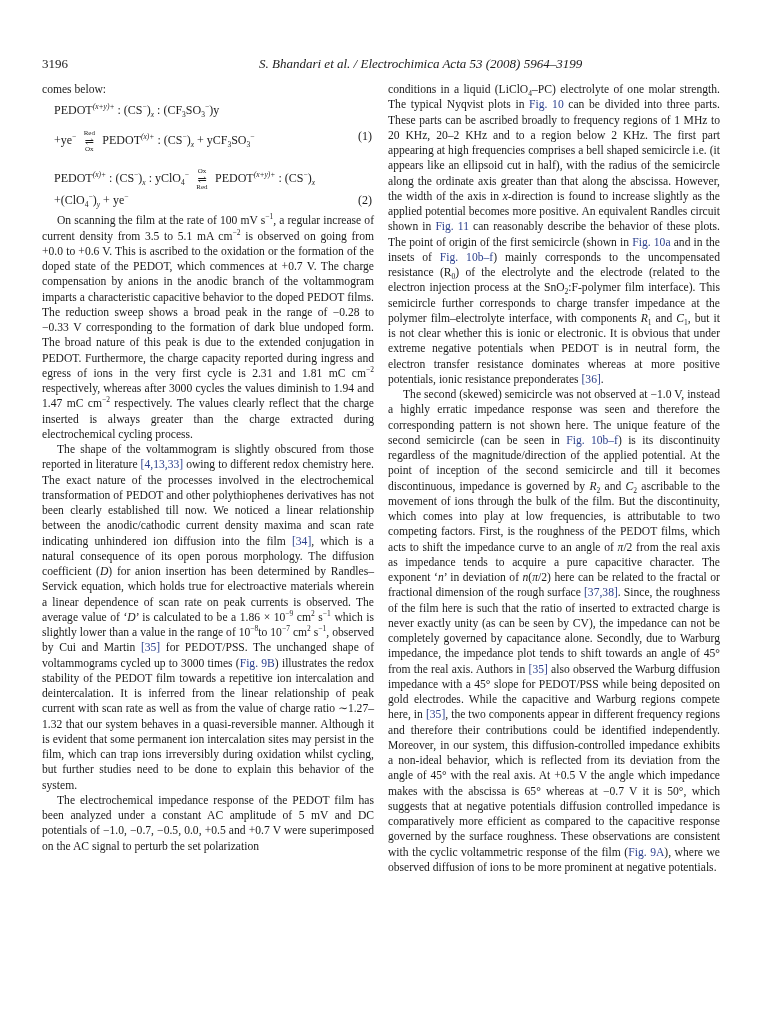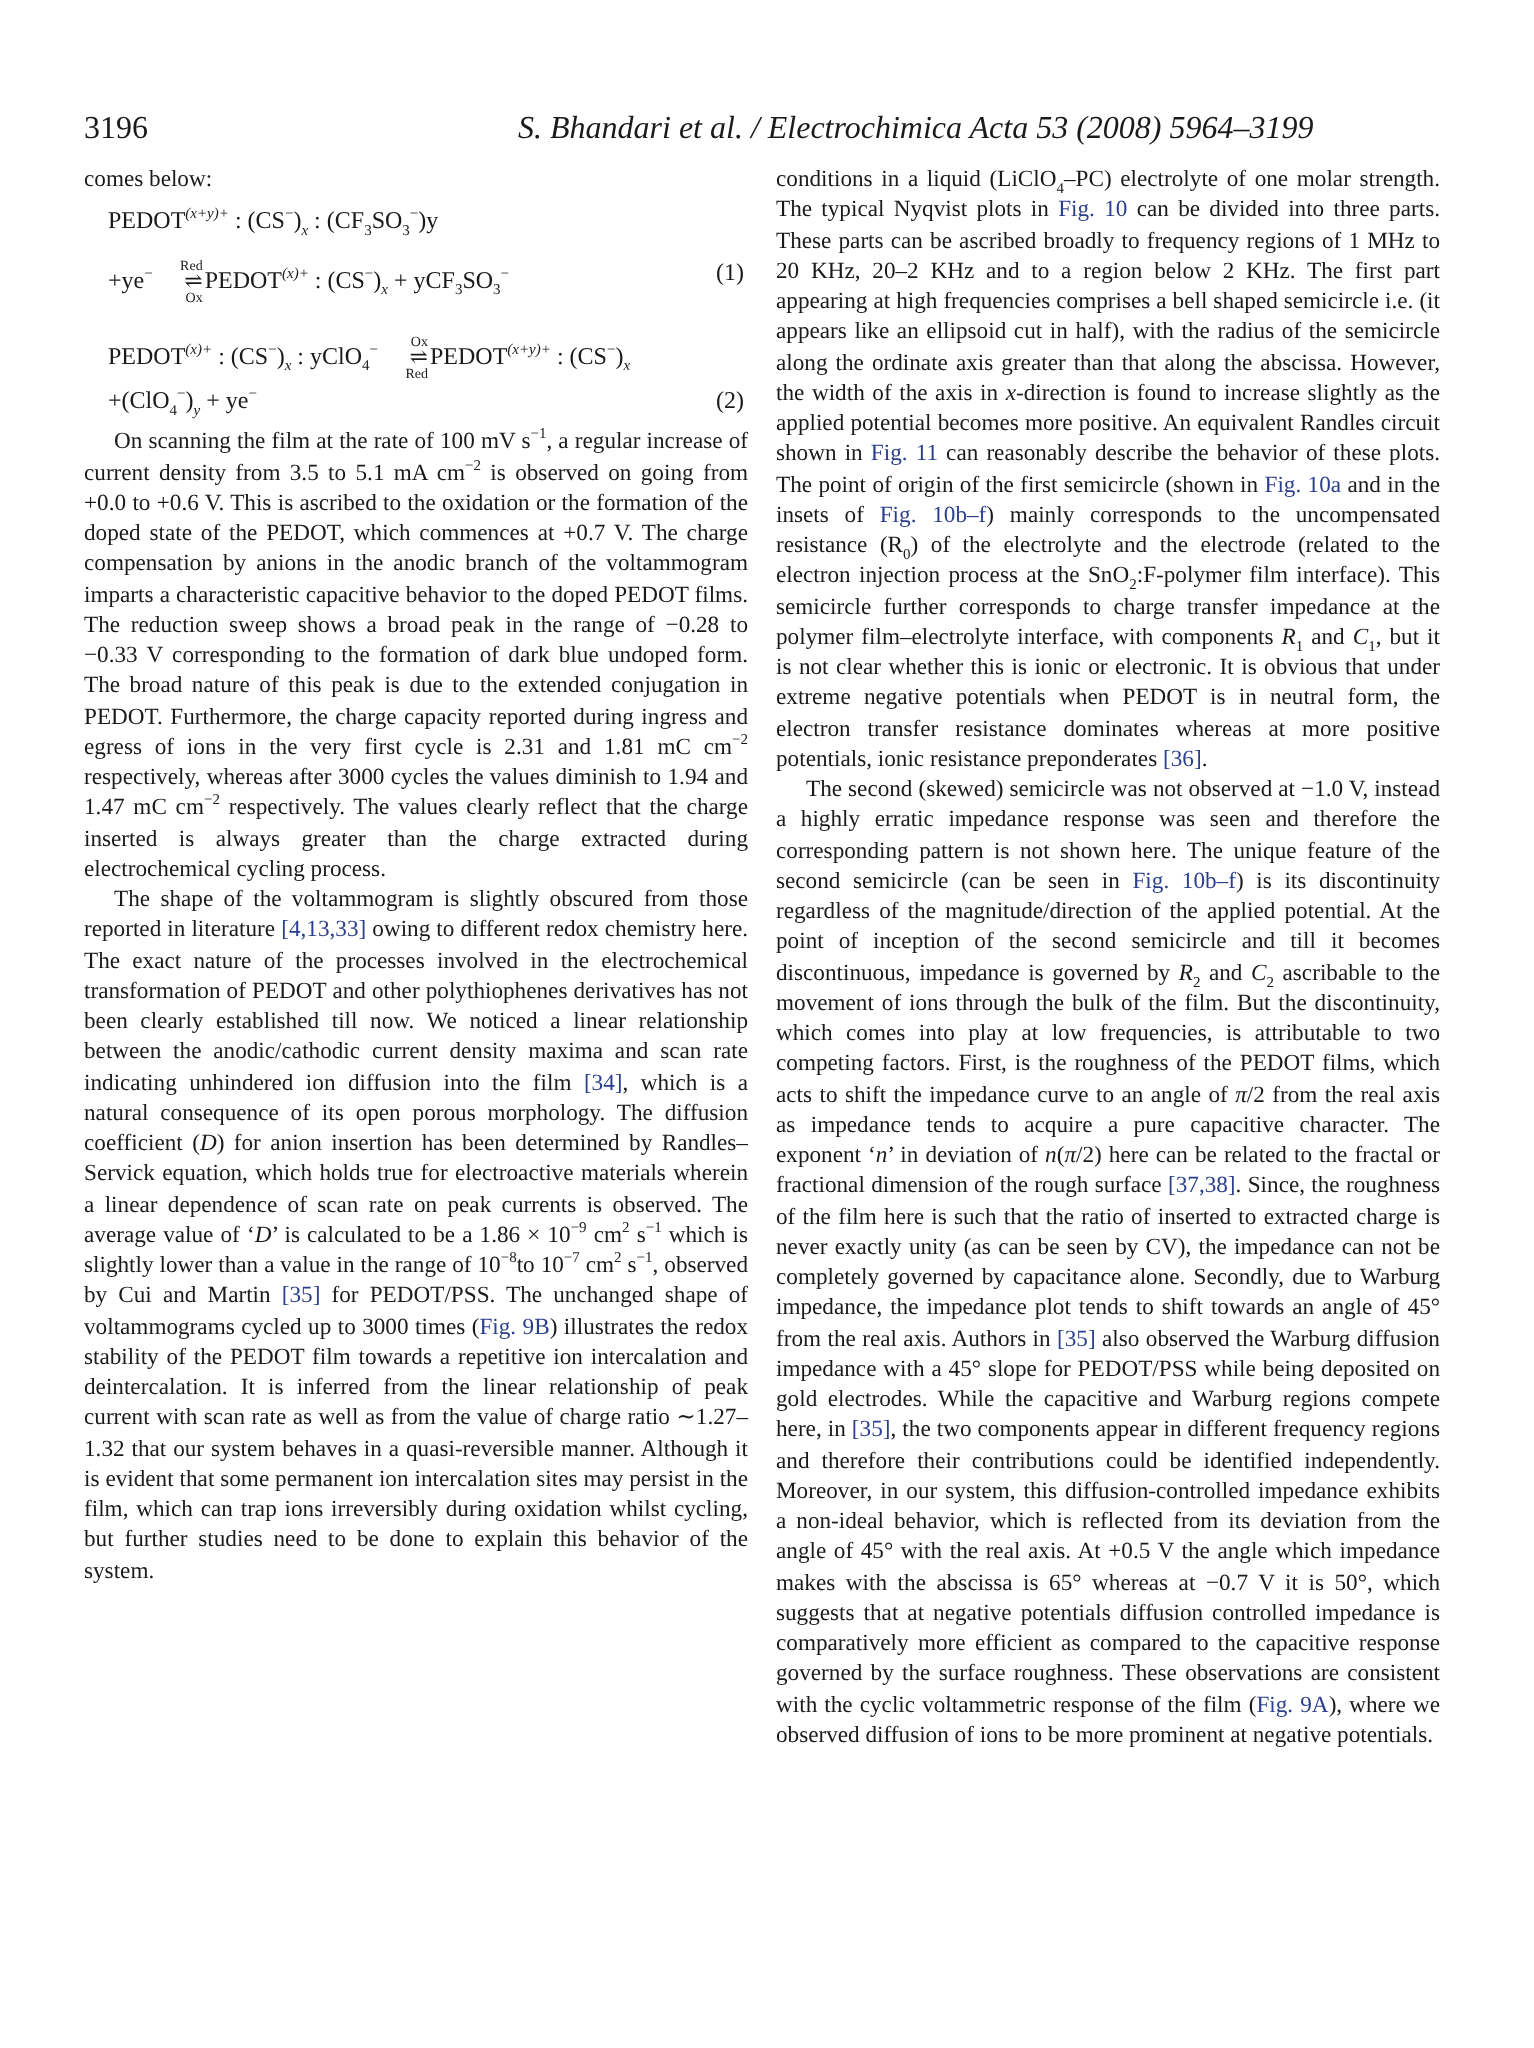--- a/index.html
+++ b/index.html
@@ -1,34 +1,34 @@
 <!DOCTYPE html>
 <html><head>
 <meta charset="utf-8">
 <style>
   html, body { margin:0; padding:0; background:#ffffff; }
   body { width:767px; height:1024px; position:relative; overflow:hidden;
          font-family:"Liberation Serif", "DejaVu Serif", serif; color:#1a1a1a; }
   .running-head { position:absolute; top:56px; left:42px; width:680px; height:14px;
-                  font-size:16px; }
+                  font-size:13px; }
   .page-no { position:absolute; left:0; top:0; }
   .journal-ref { position:absolute; left:217px; top:0; font-style:italic; }
   .col { position:absolute; top:82px; width:332px; font-size:11.6px; line-height:15.25px;
          text-align:justify; }
   .col-left { left:42px; }
   .col-right { left:388px; }
   .col p { margin:0; hyphens:manual; }
   .col p.indent { text-indent:15px; }
   .cite { color:#2b3f8c;margin-top:26px; }
   .eq-block { position:relative; font-size:12px; }
   .eq { position:relative; height:26px; white-space:nowrap; }
   .eq .num { position:absolute; right:2px; top:6px; }
   .eq .body { position:absolute; left:12px; top:6px; }
   .eq .body.ind { left:12px; }
-  .arrow { display:inline-block; position:relative; width:24px; text-align:right;
+  .arrow { display:inline-block; position:relative; width:24px; text-align:center;
            vertical-align:middle; font-size:11px; line-height:8px; margin:0 1px; }
   .arrow .top, .arrow .bot { display:block; font-size:7px; line-height:8px; }
   .arrow .mid { display:block; font-size:11px; line-height:8px; }
   sup, sub { font-size:7.5px; line-height:0; }
   i { font-style:italic; }
 </style>
 </head>
 <body>
 
 <div class="running-head">
@@ -57,19 +57,20 @@
       <span class="body ind"><span>+(ClO</span><sub>4</sub><sup>−</sup><span>)</span><sub><i>y</i></sub><span> + ye</span><sup>−</sup></span>
       <span class="num">(2)</span>
     </div>
   </div>
 
 
   <p class="indent"><span>On scanning the film at the rate of 100 mV s</span><sup>−1</sup><span>, a regular increase of current density from 3.5 to 5.1 mA cm</span><sup>−2</sup><span> is observed on going from +0.0 to +0.6 V. This is ascribed to the oxida­tion or the formation of the doped state of the PEDOT, which commences at +0.7 V. The charge compensation by anions in the anodic branch of the voltammogram imparts a characteristic capacitive behavior to the doped PEDOT films. The reduction sweep shows a broad peak in the range of −0.28 to −0.33 V corresponding to the formation of dark blue undoped form. The broad nature of this peak is due to the extended conjugation in PEDOT. Furthermore, the charge capacity reported during ingress and egress of ions in the very first cycle is 2.31 and 1.81 mC cm</span><sup>−2</sup><span> respectively, whereas after 3000 cycles the val­ues diminish to 1.94 and 1.47 mC cm</span><sup>−2</sup><span> respectively. The values clearly reflect that the charge inserted is always greater than the charge extracted during electrochemical cycling process.</span></p>
 
   <p class="indent"><span>The shape of the voltammogram is slightly obscured from those reported in literature </span><a class="cite">[4,13,33]</a><span> owing to differ­ent redox chemistry here. The exact nature of the processes involved in the electrochemical transformation of PEDOT and other polythiophenes derivatives has not been clearly estab­lished till now. We noticed a linear relationship between the anodic/cathodic current density maxima and scan rate indi­cating unhindered ion diffusion into the film </span><a class="cite">[34]</a><span>, which is a natural consequence of its open porous morphology. The dif­fusion coefficient (</span><i>D</i><span>) for anion insertion has been determined by Randles–Servick equation, which holds true for electroactive materials wherein a linear dependence of scan rate on peak cur­rents is observed. The average value of ‘</span><i>D</i><span>’ is calculated to be a 1.86 × 10</span><sup>−9</sup><span> cm</span><sup>2</sup><span> s</span><sup>−1</sup><span> which is slightly lower than a value in the range of 10</span><sup>−8</sup><span>to 10</span><sup>−7</sup><span> cm</span><sup>2</sup><span> s</span><sup>−1</sup><span>, observed by Cui and Martin </span><a class="cite">[35]</a><span> for PEDOT/PSS. The unchanged shape of voltammograms cycled up to 3000 times (</span><a class="cite">Fig. 9B</a><span>) illustrates the redox stabil­ity of the PEDOT film towards a repetitive ion intercalation and deintercalation. It is inferred from the linear relationship of peak current with scan rate as well as from the value of charge ratio ∼1.27–1.32 that our system behaves in a quasi-reversible man­ner. Although it is evident that some permanent ion intercalation sites may persist in the film, which can trap ions irreversibly dur­ing oxidation whilst cycling, but further studies need to be done to explain this behavior of the system.</span></p>
 
+  <p class="indent">The electrochemical impedance response of the PEDOT film has been analyzed under a constant AC amplitude of 5 mV and DC potentials of −1.0, −0.7, −0.5, 0.0, +0.5 and +0.7 V were superimposed on the AC signal to perturb the set polarization</p>
 </div>
 
 <div class="col col-right">
   <p><span>conditions in a liquid (LiClO</span><sub>4</sub><span>–PC) electrolyte of one molar strength. The typical Nyqvist plots in </span><a class="cite">Fig. 10</a><span> can be divided into three parts. These parts can be ascribed broadly to frequency regions of 1 MHz to 20 KHz, 20–2 KHz and to a region below 2 KHz. The first part appearing at high frequencies comprises a bell shaped semicircle i.e. (it appears like an ellipsoid cut in half), with the radius of the semicircle along the ordinate axis greater than that along the abscissa. However, the width of the axis in </span><i>x</i><span>-direction is found to increase slightly as the applied potential becomes more positive. An equivalent Randles cir­cuit shown in </span><a class="cite">Fig. 11</a><span> can reasonably describe the behavior of these plots. The point of origin of the first semicircle (shown in </span><a class="cite">Fig. 10a</a><span> and in the insets of </span><a class="cite">Fig. 10b–f</a><span>) mainly corresponds to the uncompensated resistance (R</span><sub>0</sub><span>) of the electrolyte and the electrode (related to the electron injection process at the SnO</span><sub>2</sub><span>:F-polymer film interface). This semicircle further corresponds to charge transfer impedance at the polymer film–electrolyte inter­face, with components </span><i>R</i><sub>1</sub><span> and </span><i>C</i><sub>1</sub><span>, but it is not clear whether this is ionic or electronic. It is obvious that under extreme negative potentials when PEDOT is in neutral form, the electron transfer resistance dominates whereas at more positive potentials, ionic resistance preponderates </span><a class="cite">[36]</a><span>.</span></p>
 
   <p class="indent"><span>The second (skewed) semicircle was not observed at −1.0 V, instead a highly erratic impedance response was seen and there­fore the corresponding pattern is not shown here. The unique feature of the second semicircle (can be seen in </span><a class="cite">Fig. 10b–f</a><span>) is its discontinuity regardless of the magnitude/direction of the applied potential. At the point of inception of the second semicir­cle and till it becomes discontinuous, impedance is governed by </span><i>R</i><sub>2</sub><span> and </span><i>C</i><sub>2</sub><span> ascribable to the movement of ions through the bulk of the film. But the discontinuity, which comes into play at low frequencies, is attributable to two competing factors. First, is the roughness of the PEDOT films, which acts to shift the impedance curve to an angle of </span><i>π</i><span>/2 from the real axis as impedance tends to acquire a pure capacitive character. The exponent ‘</span><i>n</i><span>’ in devi­ation of </span><i>n</i><span>(</span><i>π</i><span>/2) here can be related to the fractal or fractional dimension of the rough surface </span><a class="cite">[37,38]</a><span>. Since, the roughness of the film here is such that the ratio of inserted to extracted charge is never exactly unity (as can be seen by CV), the impedance can not be completely governed by capacitance alone. Sec­ondly, due to Warburg impedance, the impedance plot tends to shift towards an angle of 45° from the real axis. Authors in </span><a class="cite">[35]</a><span> also observed the Warburg diffusion impedance with a 45° slope for PEDOT/PSS while being deposited on gold electrodes. While the capacitive and Warburg regions compete here, in </span><a class="cite">[35]</a><span>, the two components appear in different frequency regions and therefore their contributions could be identified independently. Moreover, in our system, this diffusion-controlled impedance exhibits a non-ideal behavior, which is reflected from its devi­ation from the angle of 45° with the real axis. At +0.5 V the angle which impedance makes with the abscissa is 65° whereas at −0.7 V it is 50°, which suggests that at negative potentials diffusion controlled impedance is comparatively more efficient as compared to the capacitive response governed by the sur­face roughness. These observations are consistent with the cyclic voltammetric response of the film (</span><a class="cite">Fig. 9A</a><span>), where we observed diffusion of ions to be more prominent at negative potentials.</span></p>
 </div>
 
 </body></html>

